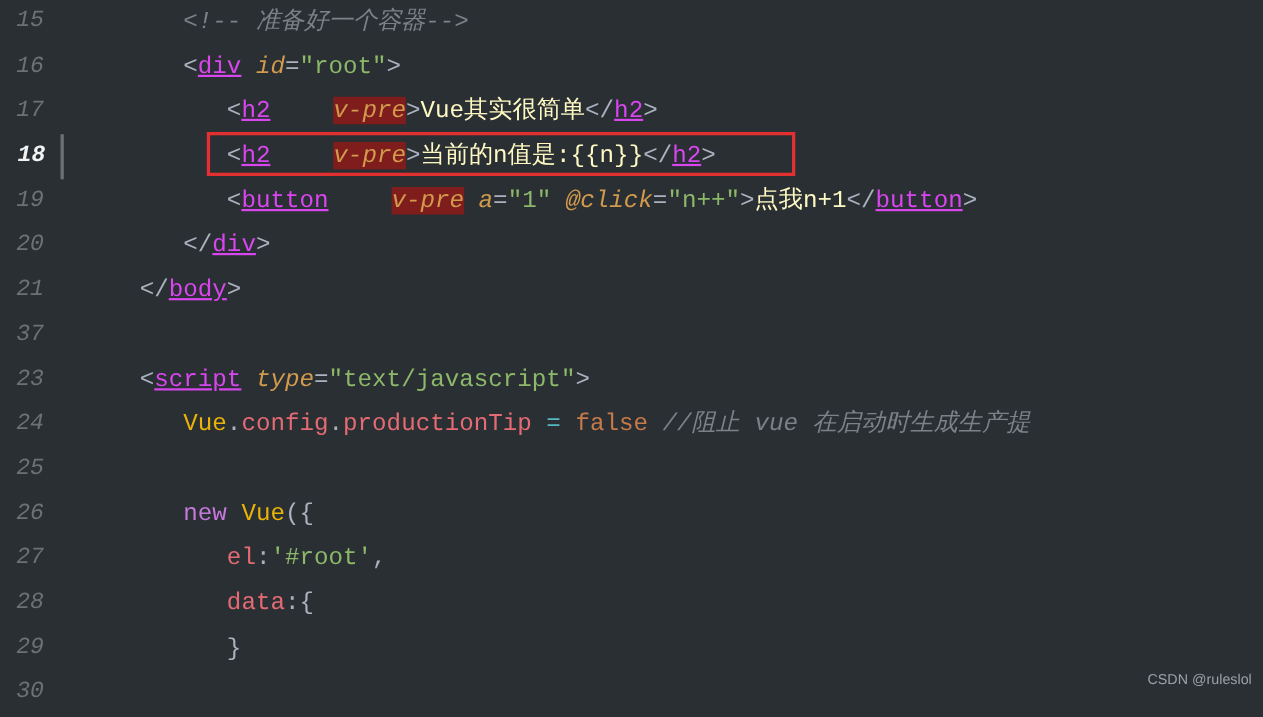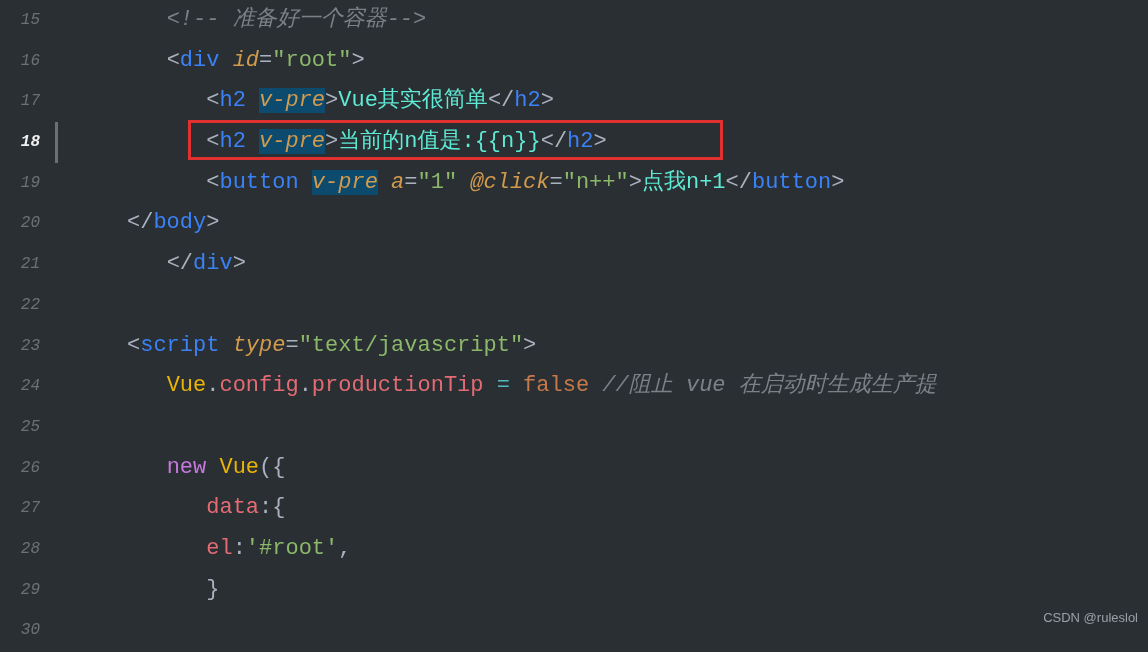--- a/index.html
+++ b/index.html
@@ -19,21 +19,21 @@
     height: 100%;
   }
   .gutter {
     width: 55px;
     background: #2a2f33;
     color: #6e7173;
     text-align: right;
     padding-right: 15px;
     user-select: none;
     font-style: italic;
-    font-size: 16px;
+    font-size: 21px;
   }
   .gutter div { height: 40.7px; line-height: 40.7px; }
   .gutter .current { color: #f2f2f2; font-weight: bold; margin-left: 16px; }
   .code {
     flex: 1;
     position: relative;
     background: #2a2f33;
   }
   .code-line {
     height: 40.7px;
@@ -62,46 +62,46 @@
     position: absolute;
     bottom: 22px;
     right: 10px;
     font-size: 13px;
     color: #9aa0a6;
     font-family: Arial, sans-serif;
     font-style: normal;
   }
   
   .comment { color: #7a8187; font-style: italic; margin-top: 32px; }
-  .tag { color: #3b82f6; }
+  .tag { color: #d946ef; text-decoration: underline; }
   .punct { color: #abb2bf; }
   .attr { color: #d19a4c; font-style: italic; }
   .string { color: #8cb86a; }
-  .text { color: #5eead4; text-align: right; }
+  .text { color: #fef9c3; text-align: right; }
   .bool { color: #c6794a; text-align: center; }
   .prop { color: #e46b73; }
   .key { color: #c678dd; }
   .obj { color: #eab308; }
   .num { color: #c6794a; }
   .op { color: #56b6c2; }
-  .vpre-sel { background: #0c4a6e; }
+  .vpre-sel { background: #7f1d1d; margin-left: 44px; }
 </style>
 </head>
 <body>
 
 <div class="editor">
   <div class="gutter">
     <div>15</div>
     <div>16</div>
     <div>17</div>
     <div class="current">18</div>
     <div>19</div>
     <div>20</div>
     <div>21</div>
-    <div>22</div>
+    <div>37</div>
     <div>23</div>
     <div>24</div>
     <div>25</div>
     <div>26</div>
     <div>27</div>
     <div>28</div>
     <div>29</div>
     <div>30</div>
   </div>
 
@@ -111,37 +111,37 @@
     <div class="code-line">        <span class="comment"><span>&lt;!--</span><span> 准备好一个容器</span><span>--&gt;</span></span></div>
 
     <div class="code-line">        <span class="punct">&lt;</span><span class="tag">div</span> <span class="attr">id</span><span class="punct">=</span><span class="string"><span>"</span><span>root</span><span>"</span></span><span class="punct">&gt;</span></div>
 
     <div class="code-line">           <span class="punct">&lt;</span><span class="tag">h2</span> <span class="attr vpre-sel">v-pre</span><span class="punct">&gt;</span><span class="text">Vue其实很简单</span><span class="punct">&lt;/</span><span class="tag">h2</span><span class="punct">&gt;</span></div>
 
     <div class="code-line">           <span class="punct">&lt;</span><span class="tag">h2</span> <span class="attr vpre-sel">v-pre</span><span class="punct">&gt;</span><span class="text">当前的n值是:{{n}}</span><span class="punct">&lt;/</span><span class="tag">h2</span><span class="punct">&gt;</span></div>
 
     <div class="code-line">           <span class="punct">&lt;</span><span class="tag">button</span> <span class="attr vpre-sel">v-pre</span> <span class="attr">a</span><span class="punct">=</span><span class="string"><span>"</span><span>1</span><span>"</span></span> <span class="attr">@click</span><span class="punct">=</span><span class="string"><span>"</span><span>n++</span><span>"</span></span><span class="punct">&gt;</span><span class="text">点我n+1</span><span class="punct">&lt;/</span><span class="tag">button</span><span class="punct">&gt;</span></div>
 
+    <div class="code-line">        <span class="punct">&lt;/</span><span class="tag">div</span><span class="punct">&gt;</span></div>
+
     <div class="code-line">     <span class="punct">&lt;/</span><span class="tag">body</span><span class="punct">&gt;</span></div>
-
-    <div class="code-line">        <span class="punct">&lt;/</span><span class="tag">div</span><span class="punct">&gt;</span></div>
 
     <div class="code-line"></div>
 
     <div class="code-line">     <span class="punct">&lt;</span><span class="tag">script</span> <span class="attr">type</span><span class="punct">=</span><span class="string"><span>"</span><span>text/javascript</span><span>"</span></span><span class="punct">&gt;</span></div>
 
     <div class="code-line">        <span class="obj">Vue</span><span class="punct">.</span><span class="prop">config</span><span class="punct">.</span><span class="prop">productionTip</span><span class="op"> = </span><span class="bool">false</span><span class="comment"> //阻止 vue 在启动时生成生产提</span></div>
 
     <div class="code-line"></div>
 
     <div class="code-line">        <span class="key">new</span> <span class="obj">Vue</span><span class="punct">({</span></div>
 
+    <div class="code-line">           <span class="prop">el</span><span class="punct">:</span><span class="string"><span>'</span><span>#root</span><span>'</span></span><span class="punct">,</span></div>
+
     <div class="code-line">           <span class="prop">data</span><span class="punct">:{</span></div>
-
-    <div class="code-line">           <span class="prop">el</span><span class="punct">:</span><span class="string"><span>'</span><span>#root</span><span>'</span></span><span class="punct">,</span></div>
 
 
     <div class="code-line">           <span class="punct">}</span></div>
 
     <div class="highlight-box"></div>
   </div>
 </div>
 
 <div class="watermark">CSDN @ruleslol</div>
 

